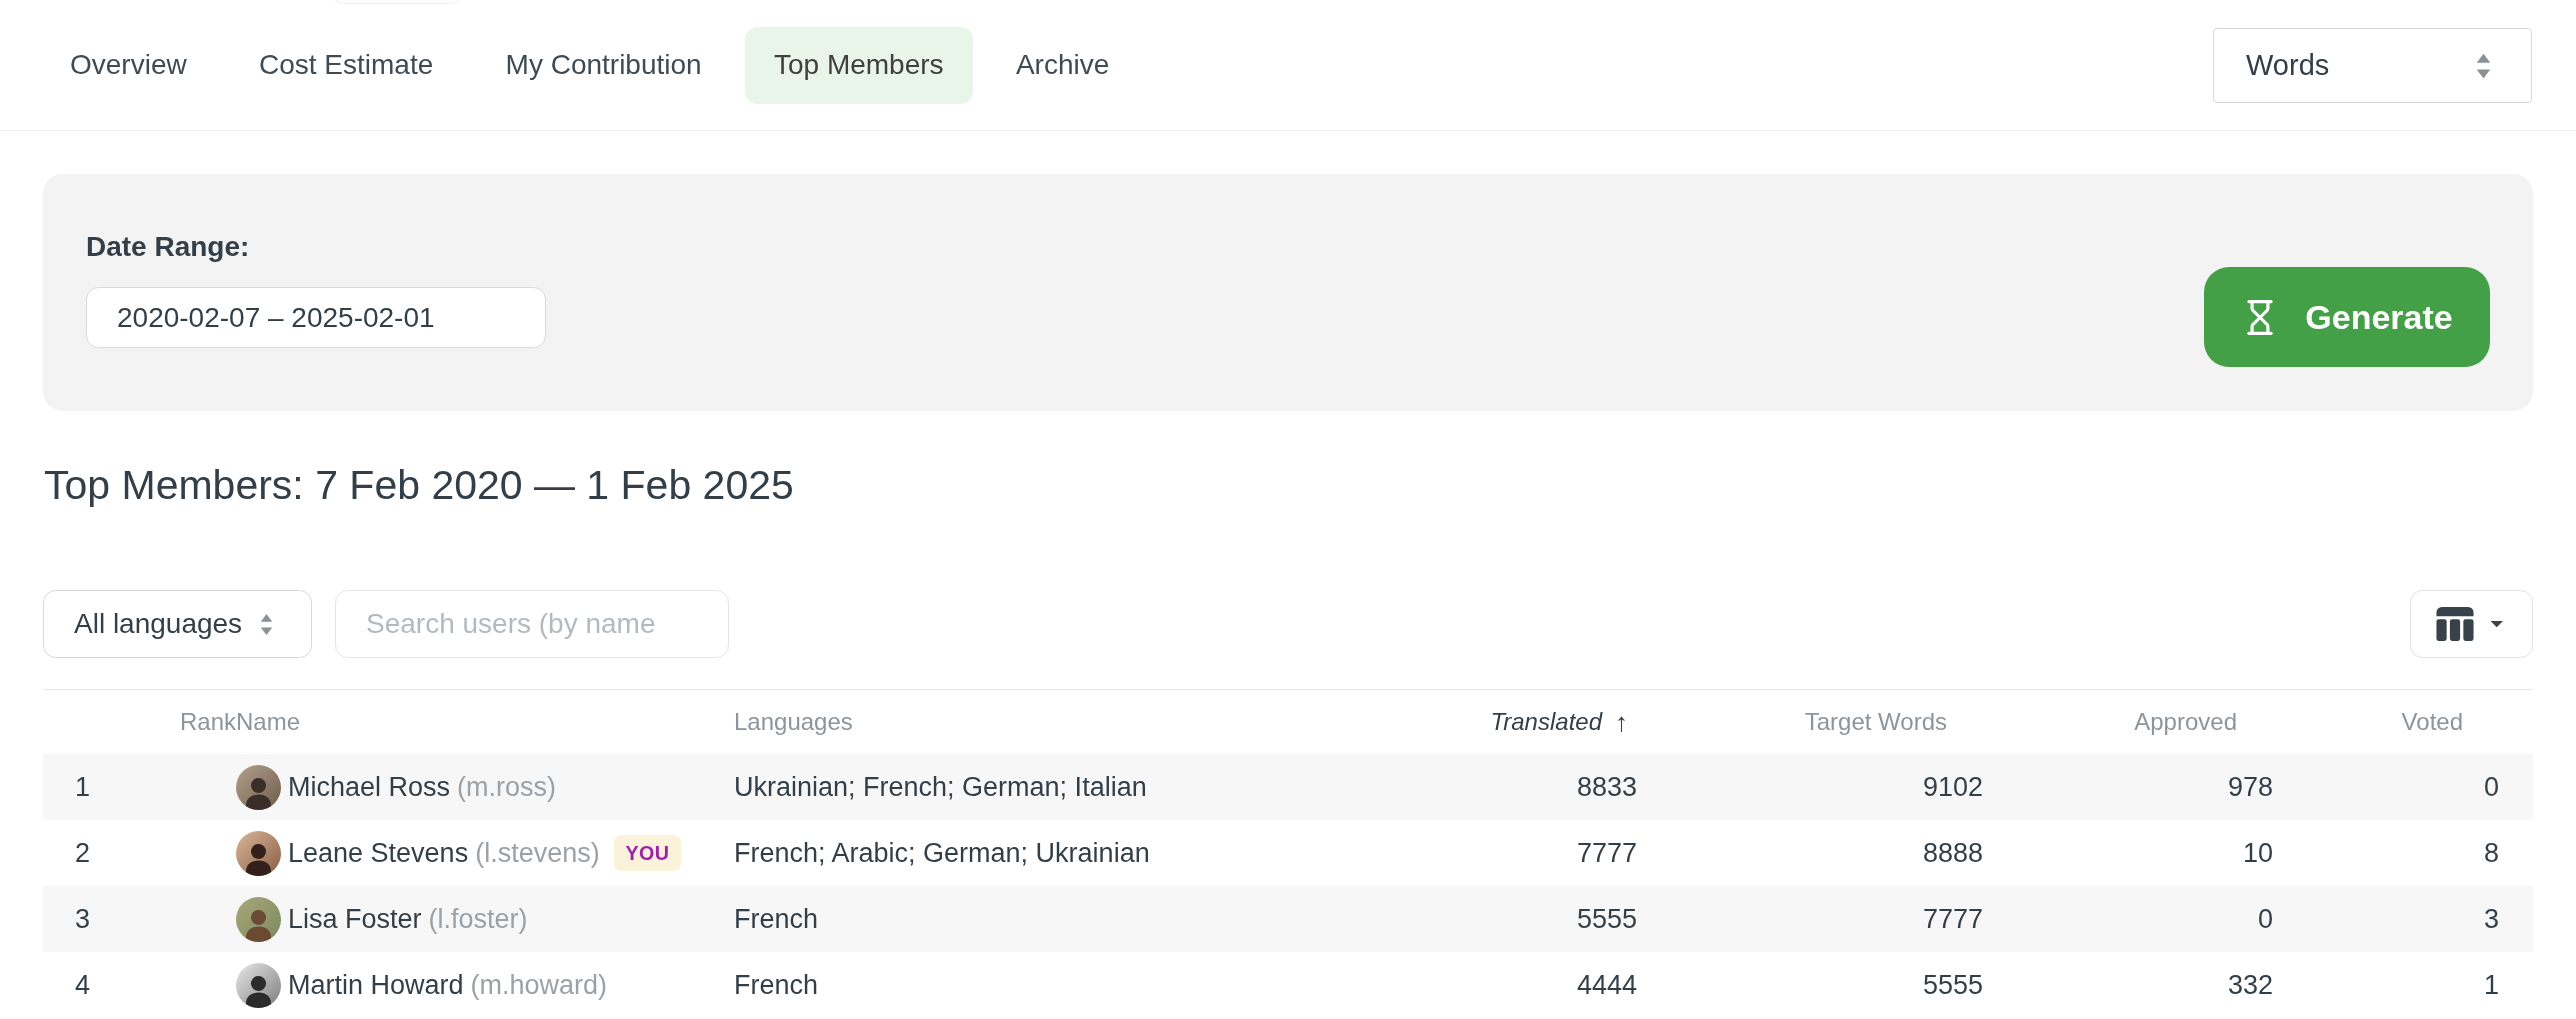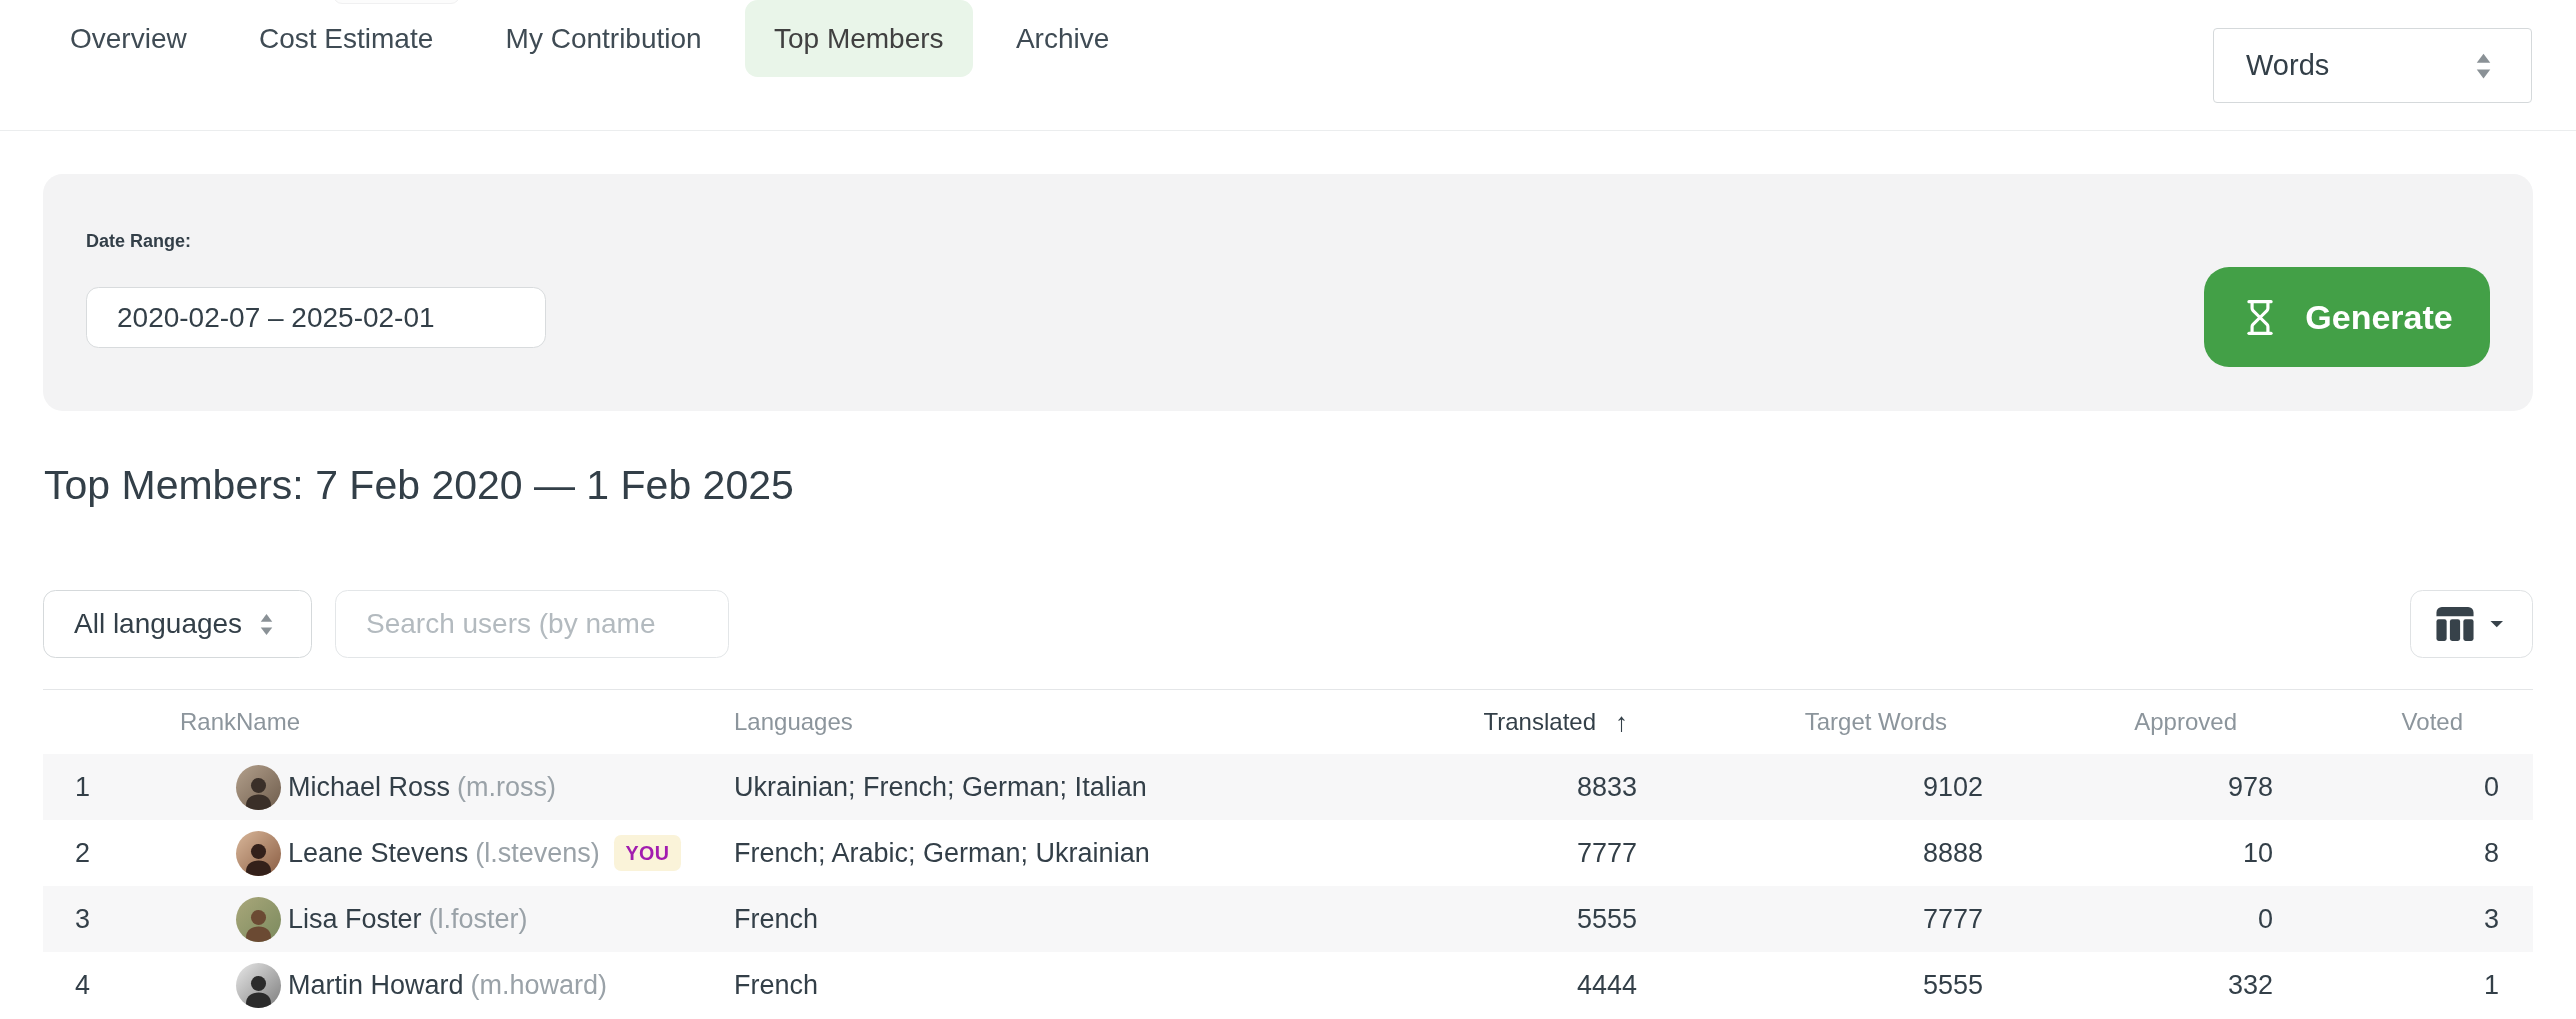--- a/index.html
+++ b/index.html
@@ -12,42 +12,42 @@
   
   .top-sliver {
     position:absolute; left:333px; top:-7.2px; width:127px; height:10.7px;
     background:#fcfcfc; border:1.8px solid #f0f0f1; border-radius:0 0 9px 9px;
   }
 
   
   .tabbar {
     position:absolute; top:0; left:0; right:0; height:131px;
     border-bottom:1.8px solid #ebedee;
-    display:flex; align-items:flex-start; padding-left:41px; gap:14.3px;
+    display:flex; align-items:center; padding-left:41px; gap:14.3px;
   }
   .tab {
     height:77px; padding:0 29px; display:flex; align-items:center;
     font-size:28px; color:#3f4b54; border-radius:12.5px; cursor:pointer; white-space:nowrap;
   }
   .tab.active { background:#e9f5e9; color:#404040; }
 
   .metric-select {
     position:absolute; right:44px; top:28px; width:319px; height:75px;
     border:1.8px solid #d5d9db; border-radius:4px; background:#fff;
     display:flex; align-items:center; justify-content:space-between;
     padding:0 34px 0 32px; font-size:29px; color:#333f48; cursor:pointer;
   }
   .updown { width:27px; height:30px; flex:0 0 auto; }
 
   
   .panel {
     position:absolute; top:174px; left:43px; right:43px; height:237px;
     background:#f3f3f4; border-radius:19.7px;
   }
-  .date-label { position:absolute; left:43px; top:57px; font-size:18px; font-weight:bold; color:#333f48; }
+  .date-label { position:absolute; left:43px; top:57px; font-size:28px; font-weight:bold; color:#333f48; }
   .date-input {
     position:absolute; left:43px; top:113px; width:460px; height:61px;
     background:#fff; border:1.8px solid #d8dbdd; border-radius:12.5px;
     font-family:"Liberation Sans", sans-serif;
     font-size:28px; color:#333f48; padding:0 0 0 30px; outline:none;
   }
   .generate-btn {
     position:absolute; right:43px; top:93px; width:286px; height:100px;
     background:#43a047; border:none; border-radius:25px; cursor:pointer;
     display:flex; align-items:center; justify-content:center; gap:26px;
@@ -86,22 +86,22 @@
   
   .members-table { position:absolute; top:689px; left:43px; width:2490px; border-top:1.8px solid #e4e6e8; }
   .tgrid {
     display:grid;
     grid-template-columns:193px 498px 528px 375px 346px 290px 226px;
     align-items:center; padding-right:34px;
   }
   .thead { height:64px; font-size:24px; color:#8c959c; }
   .th-rank { padding-left:32px;text-align:right; }
   .th-num { text-align:right; padding-right:36px; }
-  .th-sorted { display:flex; justify-content:flex-end; align-items:center; gap:19px;
-               padding-right:9px; color:#333f48; }
+  .th-sorted { display:flex; justify-content:flex-end; align-items:center; gap:13px;
+               padding-right:9px; color:#333f48;font-style:italic; }
   .sort-arrow { font-size:26px; color:#333f48; }
 
   .trow { height:66px; font-size:27px; color:#333f48; }
   .trow.odd { background:#f7f7f8; }
   .cell-rank { padding-left:32px; }
   .cell-name { display:flex; align-items:center; gap:7px; min-width:0; }
   .username { color:#9aa2a8; }
   .you-badge {
     font-size:19.7px; font-weight:bold; color:#a21caf; background:#faf3d9;
     border-radius:7.2px; padding:6.3px 11.6px; margin-left:7.2px; letter-spacing:0.4px;

